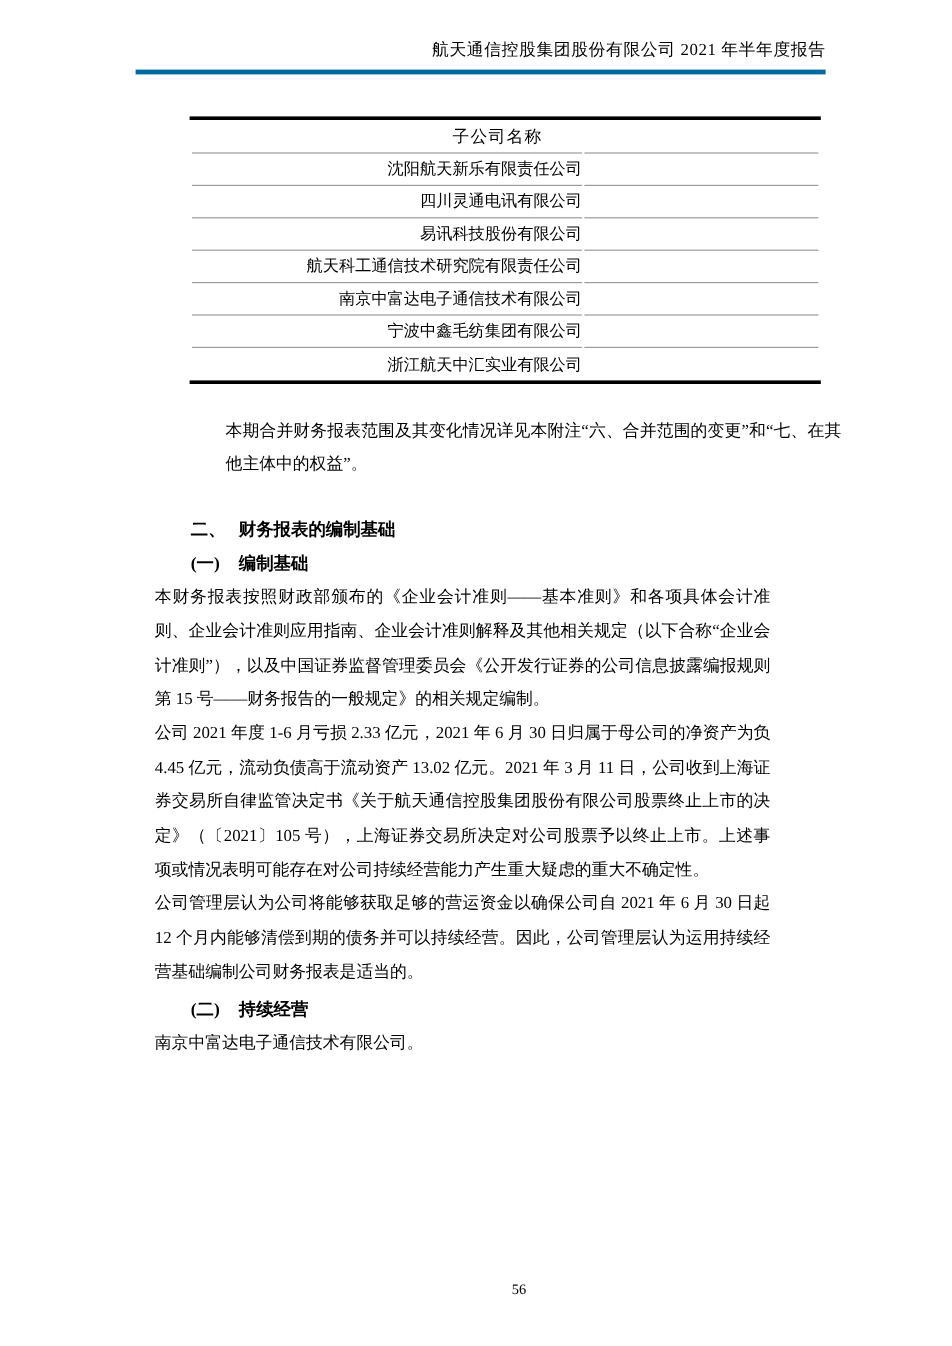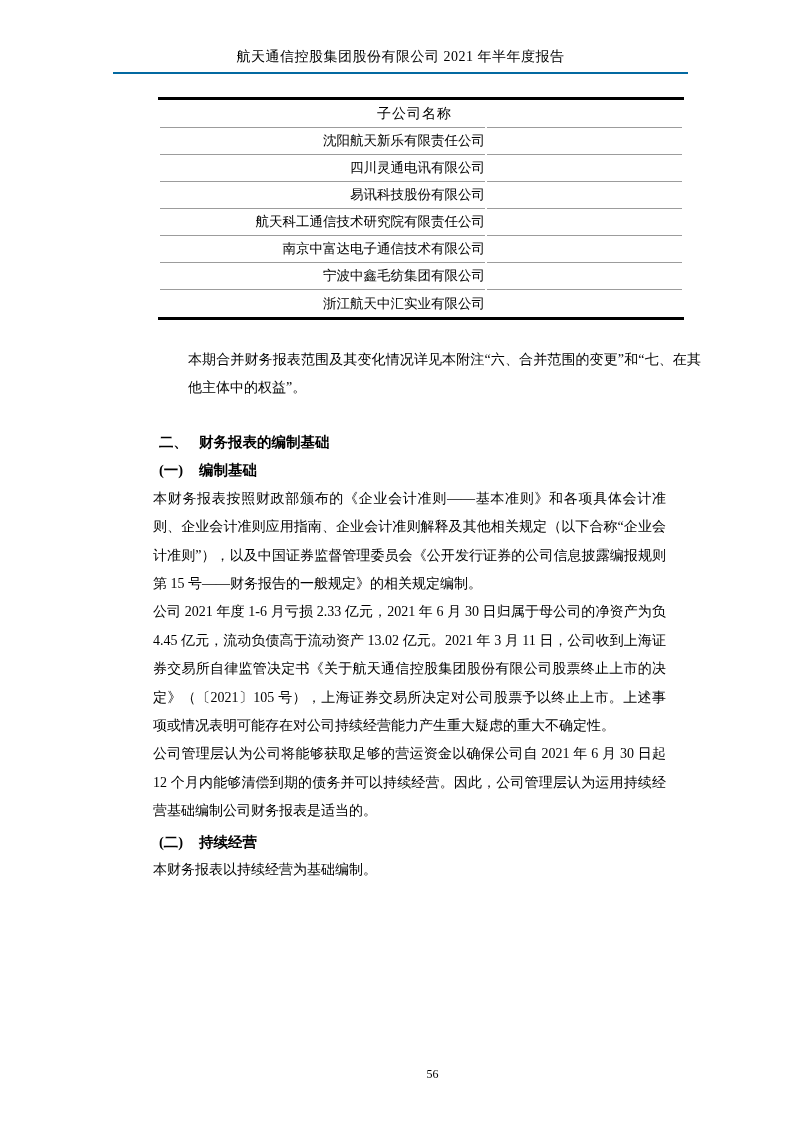--- a/index.html
+++ b/index.html
@@ -11,26 +11,26 @@
   .page {
     position: relative;
     width: 793px;
     height: 1122px;
     background: #ffffff;
     overflow: hidden;
   }
   
   .doc-header {
     position: absolute;
-    top: 47px;
+    top: 33px;
     left: 113px;
     width: 575px;
-    text-align: center;
+    text-align: right;
     padding-bottom: 6px;
-    border-bottom: 2px solid #0369a1;
+    border-bottom: 4px solid #0369a1;
   }
   .doc-header-title {
     font-size: 14px;
     line-height: 19px;
     letter-spacing: 0.5px;
   }
   
   .subs-table {
     position: absolute;
     top: 97px;
@@ -72,21 +72,21 @@
   .block-2 { top: 828px; }
   .block-3 { top: 908px; }
   .heading {
     padding-left: 118px;
     font-weight: bold;
     font-size: 14.5px;
     line-height: 28.4px;
   }
   .h-label { display: inline-block; width: 40px; font-weight: bold; }
   .bodytext {
-    margin-left: 112px;
+    margin-left: 88px;
     width: 513px;
     font-size: 14px;
     line-height: 28.4px;
     text-align: justify;
   }
   
   .page-num {
     position: absolute;
     top: 1066px;
     left: 0;
@@ -156,19 +156,19 @@
     </div>
     <p class="bodytext">本财务报表按照财政部颁布的《企业会计准则——基本准则》和各项具体会计准则、企业会计准则应用指南、企业会计准则解释及其他相关规定（以下合称“企业会计准则”），以及中国证券监督管理委员会《公开发行证券的公司信息披露编报规则第 15 号——财务报告的一般规定》的相关规定编制。</p>
     <p class="bodytext">公司 2021 年度 1-6 月亏损 2.33 亿元，2021 年 6 月 30 日归属于母公司的净资产为负 4.45 亿元，流动负债高于流动资产 13.02 亿元。2021 年 3 月 11 日，公司收到上海证券交易所自律监管决定书《关于航天通信控股集团股份有限公司股票终止上市的决定》（〔2021〕105 号），上海证券交易所决定对公司股票予以终止上市。上述事项或情况表明可能存在对公司持续经营能力产生重大疑虑的重大不确定性。</p>
     <p class="bodytext">公司管理层认为公司将能够获取足够的营运资金以确保公司自 2021 年 6 月 30 日起 12 个月内能够清偿到期的债务并可以持续经营。因此，公司管理层认为运用持续经营基础编制公司财务报表是适当的。</p>
   </div>
 
   <div class="block block-2">
     <div class="heading">
       <span class="h-label">(二)</span><span>持续经营</span>
     </div>
-    <p class="bodytext">本财务报表以持续经营为基础编制。</p>
+    <p class="bodytext">南京中富达电子通信技术有限公司。</p>
   </div>
 
 
   <div class="page-num">56</div>
 
 </div>
 
 </body></html>

